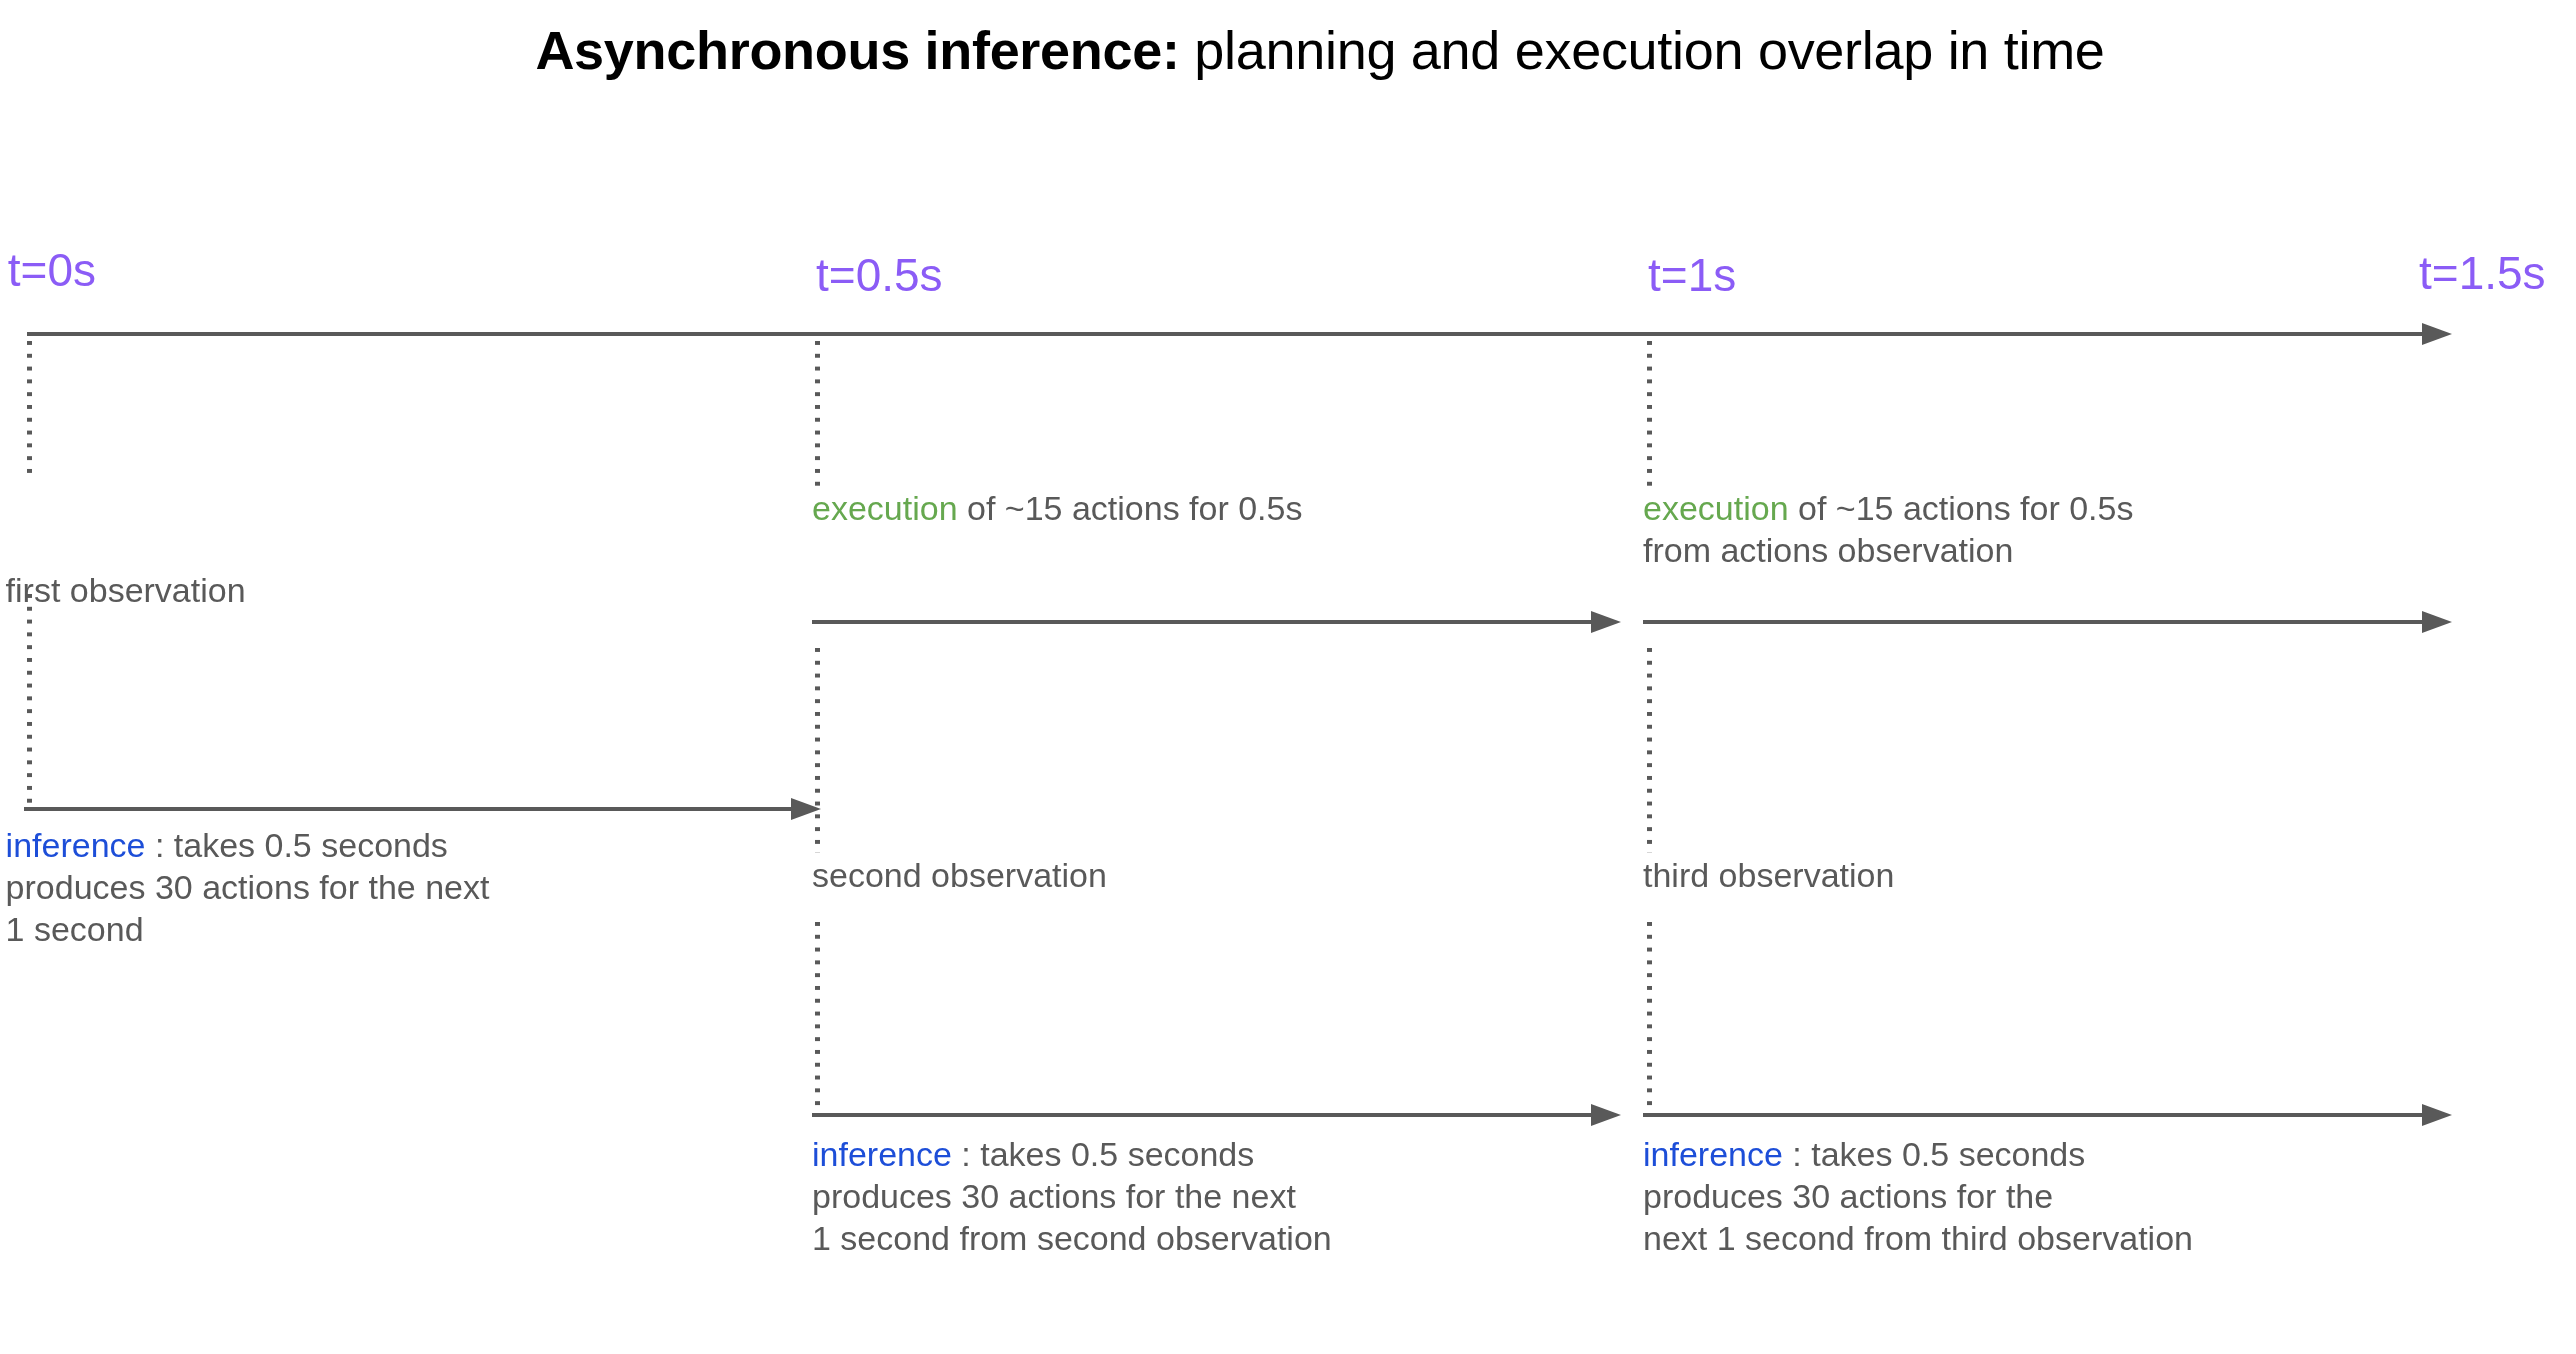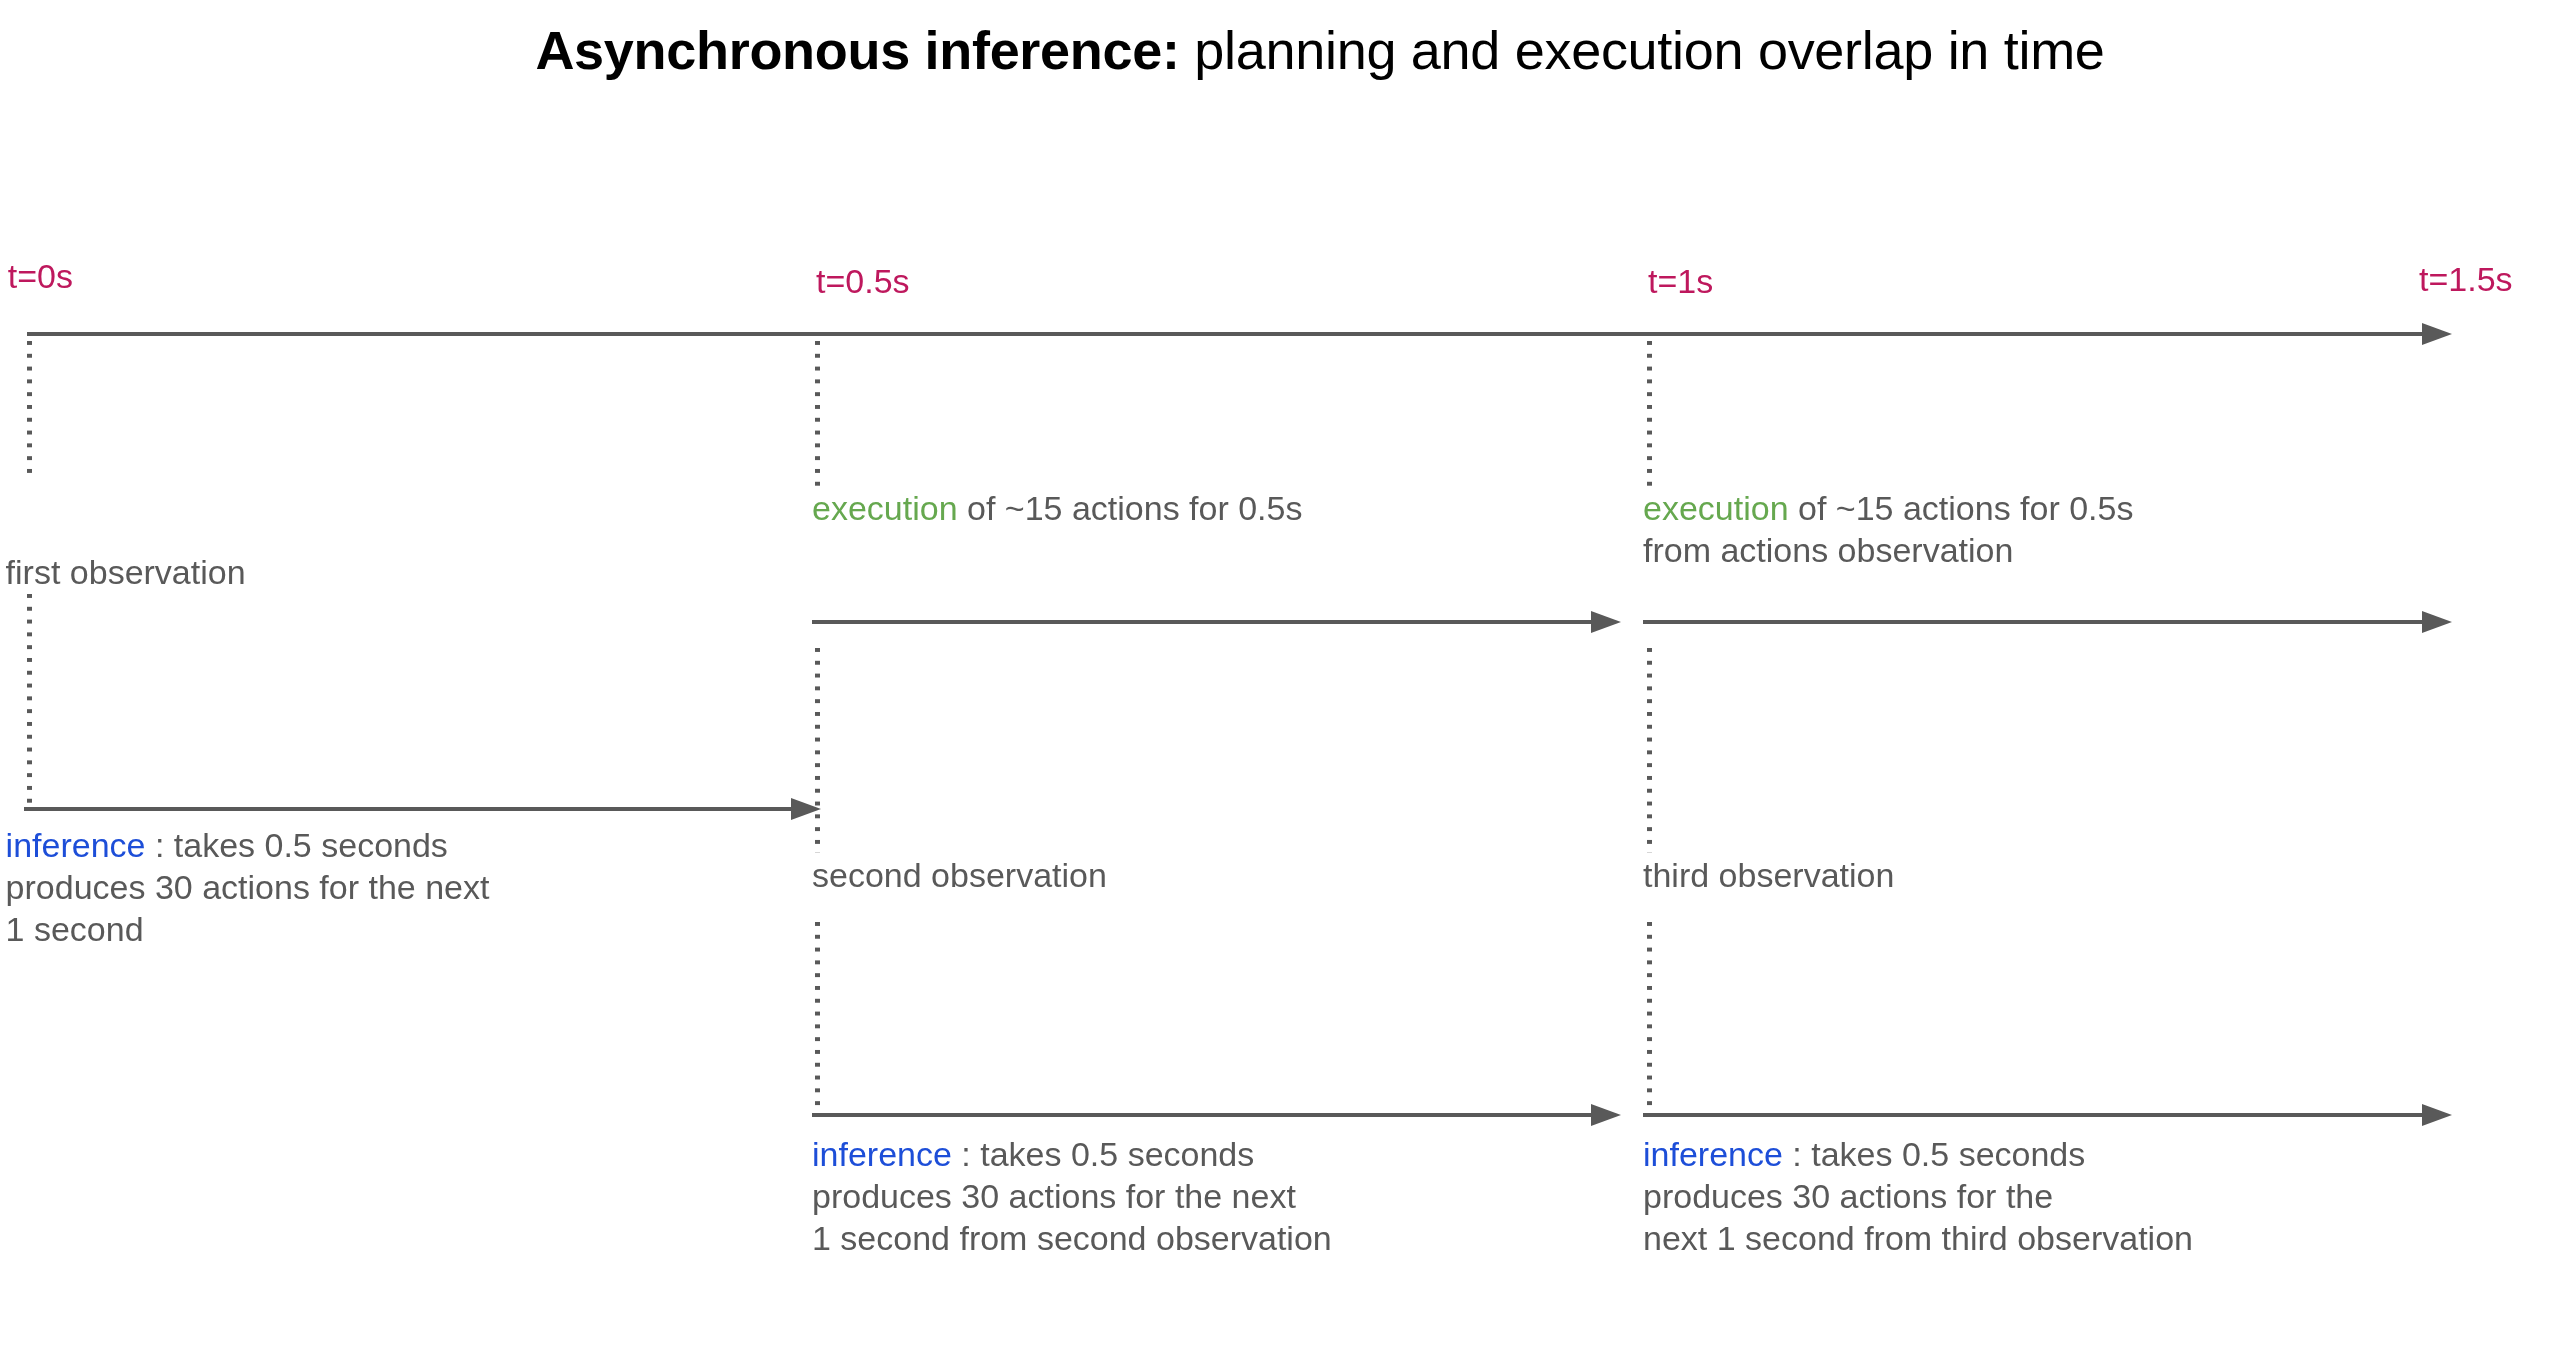--- a/index.html
+++ b/index.html
@@ -36,25 +36,24 @@
     white-space: nowrap;
     letter-spacing: -0.3px;
     margin-left: 32px;
   }
   #title .strong { font-weight: bold; }
   #title .normal { font-weight: normal; }
 
   
   .tick-label {
     position: absolute;
-    font-size: 34px;
+    font-size: 46px;
     line-height: 39px;
-    color: #be185d;
+    color: #8b5cf6;
     white-space: nowrap;
-    margin-top: 6px;
   }
 
   
   .arrow {
     position: absolute;
     height: 22px;
   }
   .arrow .shaft {
     position: absolute;
     left: 0;
@@ -118,21 +117,21 @@
   <div class="dotline" style="left:27px; top:594px; height:214px;"></div>
 
   <div class="dotline" style="left:815px; top:341px; height:149px;"></div>
   <div class="dotline" style="left:815px; top:648px; height:205px;"></div>
   <div class="dotline" style="left:815px; top:922px; height:192px;"></div>
 
   <div class="dotline" style="left:1647px; top:341px; height:149px;"></div>
   <div class="dotline" style="left:1647px; top:648px; height:205px;"></div>
   <div class="dotline" style="left:1647px; top:922px; height:192px;"></div>
 
-  <div class="textblock" style="left:5.6px; top:551px;">
+  <div class="textblock" style="left:5.6px; top:569px;">
     <span class="line">first observation</span>
   </div>
 
   <div class="arrow" style="left:24.4px; top:798px; width:797px;">
     <div class="shaft"></div>
     <div class="head"></div>
   </div>
 
   <div class="textblock" style="left:5.6px; top:824px;">
     <span class="line"><span class="kw-inference">inference</span><span> : takes 0.5 seconds</span></span>

